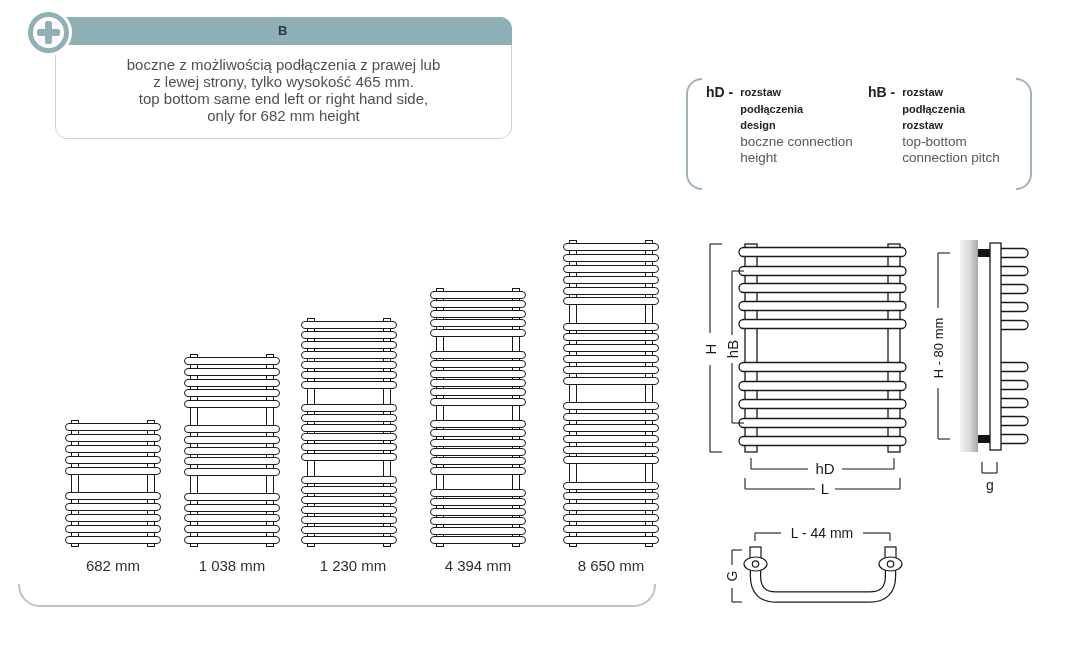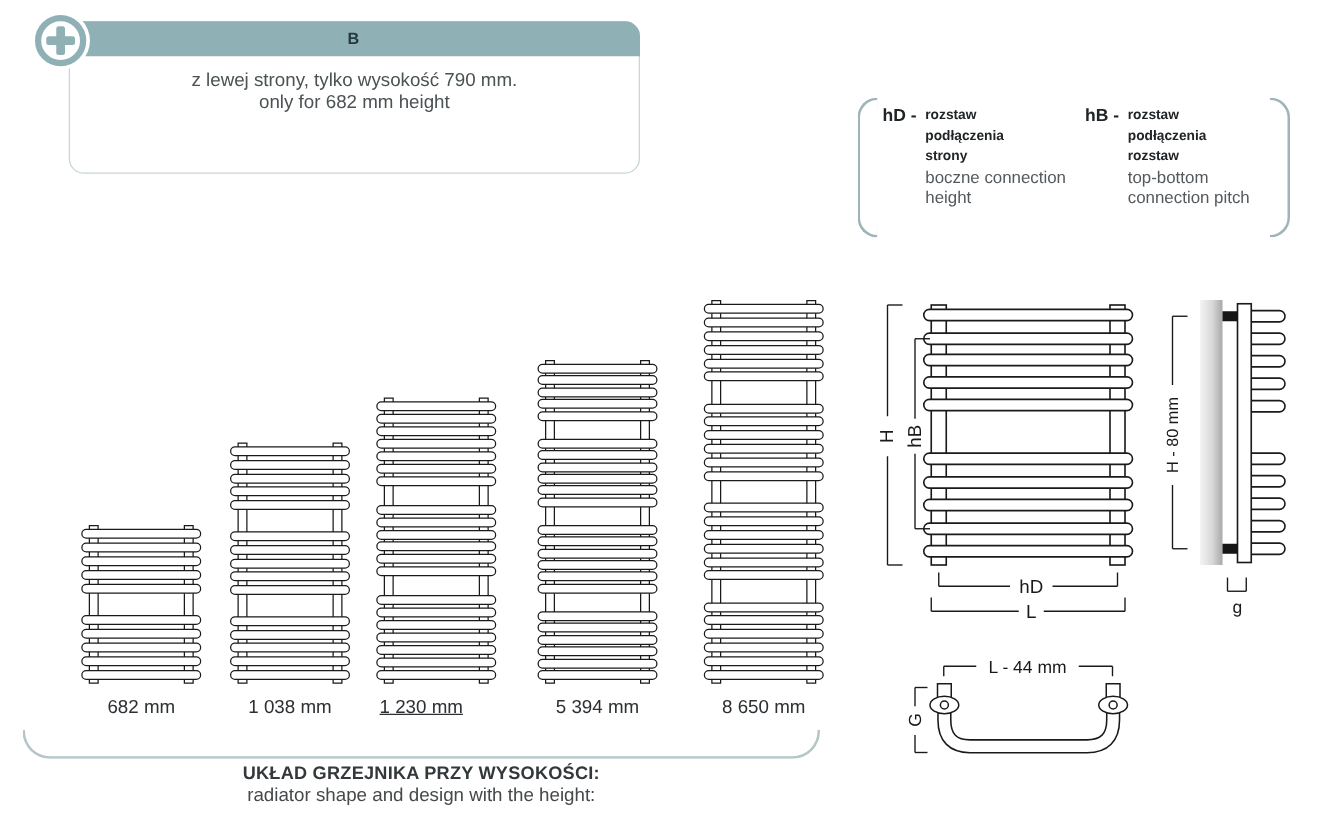--- a/index.html
+++ b/index.html
@@ -53,35 +53,37 @@
 </head>
 <body>
 
 <div class="page">
 
   <div class="note-box">
     <div class="note-header">
       <span>B</span>
     </div>
     <div class="note-body">
-      <div>z lewej strony, tylko wysokość 790 mm.</div>
+      <div>boczne z możliwością podłączenia z prawej lub</div>
+      <div>z lewej strony, tylko wysokość 465 mm.</div>
+      <div>top bottom same end left or right hand side,</div>
       <div>only for 682 mm height</div>
     </div>
   </div>
   <div class="plus-badge"></div>
 
   <div class="paren paren-left"></div>
   <div class="paren paren-right"></div>
 
   <div class="def-col def-col1">
     <div class="def-term">hD -</div>
     <div>
       <div class="def-line">rozstaw</div>
       <div class="def-line">podłączenia</div>
-      <div class="def-line">strony</div>
+      <div class="def-line">design</div>
       <div class="def-en">boczne connection</div>
       <div class="def-en">height</div>
     </div>
   </div>
 
   <div class="def-col def-col2">
     <div class="def-term">hB -</div>
     <div>
       <div class="def-line">rozstaw</div>
       <div class="def-line">podłączenia</div>
@@ -144,21 +146,21 @@
         <div class="tube" style="top: 125.431px;"></div>
         <div class="tube" style="top: 135.384px;"></div>
         <div class="tube" style="top: 158.278px;"></div>
         <div class="tube" style="top: 168.231px;"></div>
         <div class="tube" style="top: 178.185px;"></div>
         <div class="tube" style="top: 188.139px;"></div>
         <div class="tube" style="top: 198.093px;"></div>
         <div class="tube" style="top: 208.046px;"></div>
         <div class="tube" style="top: 218px;"></div>
       </div>
-      <div class="rad-label" style="left: 272px; text-decoration: underline;">1 230 mm</div>
+      <div class="rad-label" style="left: 288px;">1 230 mm</div>
       <div class="radiator" style="left: 430px; top: 288px; width: 96px; height: 259px;">
         <div class="rail" style="left: 6px;"></div>
         <div class="rail" style="left: 82px;"></div>
         <div class="tube" style="top: 3px;"></div>
         <div class="tube" style="top: 12.4595px;"></div>
         <div class="tube" style="top: 21.9189px;"></div>
         <div class="tube" style="top: 31.3784px;"></div>
         <div class="tube" style="top: 40.8378px;"></div>
         <div class="tube" style="top: 62.5946px;"></div>
         <div class="tube" style="top: 72.0541px;"></div>
@@ -172,21 +174,21 @@
         <div class="tube" style="top: 160.027px;"></div>
         <div class="tube" style="top: 169.486px;"></div>
         <div class="tube" style="top: 178.946px;"></div>
         <div class="tube" style="top: 200.703px;"></div>
         <div class="tube" style="top: 210.162px;"></div>
         <div class="tube" style="top: 219.622px;"></div>
         <div class="tube" style="top: 229.081px;"></div>
         <div class="tube" style="top: 238.541px;"></div>
         <div class="tube" style="top: 248px;"></div>
       </div>
-      <div class="rad-label" style="left: 413px;">5 394 mm</div>
+      <div class="rad-label" style="left: 413px;">4 394 mm</div>
       <div class="radiator" style="left: 563px; top: 240px; width: 96px; height: 307px;">
         <div class="rail" style="left: 6px;"></div>
         <div class="rail" style="left: 82px;"></div>
         <div class="tube" style="top: 3px;"></div>
         <div class="tube" style="top: 13.8922px;"></div>
         <div class="tube" style="top: 24.7844px;"></div>
         <div class="tube" style="top: 35.6766px;"></div>
         <div class="tube" style="top: 46.5688px;"></div>
         <div class="tube" style="top: 57.461px;"></div>
         <div class="tube" style="top: 82.513px;"></div>
@@ -205,24 +207,20 @@
         <div class="tube" style="top: 252.431px;"></div>
         <div class="tube" style="top: 263.323px;"></div>
         <div class="tube" style="top: 274.216px;"></div>
         <div class="tube" style="top: 285.108px;"></div>
         <div class="tube" style="top: 296px;"></div>
       </div>
       <div class="rad-label" style="left: 546px;">8 650 mm</div>
     </div>
 
   <div class="caption-bracket"></div>
-  <div class="caption">
-    <div class="caption-pl">UKŁAD GRZEJNIKA PRZY WYSOKOŚCI:</div>
-    <div class="caption-en">radiator shape and design with the height:</div>
-  </div>
 
   <svg style="left:695px;top:236px" width="215" height="268" viewBox="0 0 215 268">
     <g stroke="#1a1a1a" stroke-width="1.3" fill="#ffffff">
       <rect x="50" y="8" width="12" height="208"></rect>
       <rect x="193" y="8" width="12" height="208"></rect>
       <g id="fv-tubes">
           <rect x="44" y="11.5" width="167" height="9" rx="4.5"></rect>
           <rect x="44" y="30.5" width="167" height="9" rx="4.5"></rect>
           <rect x="44" y="47.5" width="167" height="9" rx="4.5"></rect>
           <rect x="44" y="65.5" width="167" height="9" rx="4.5"></rect>

